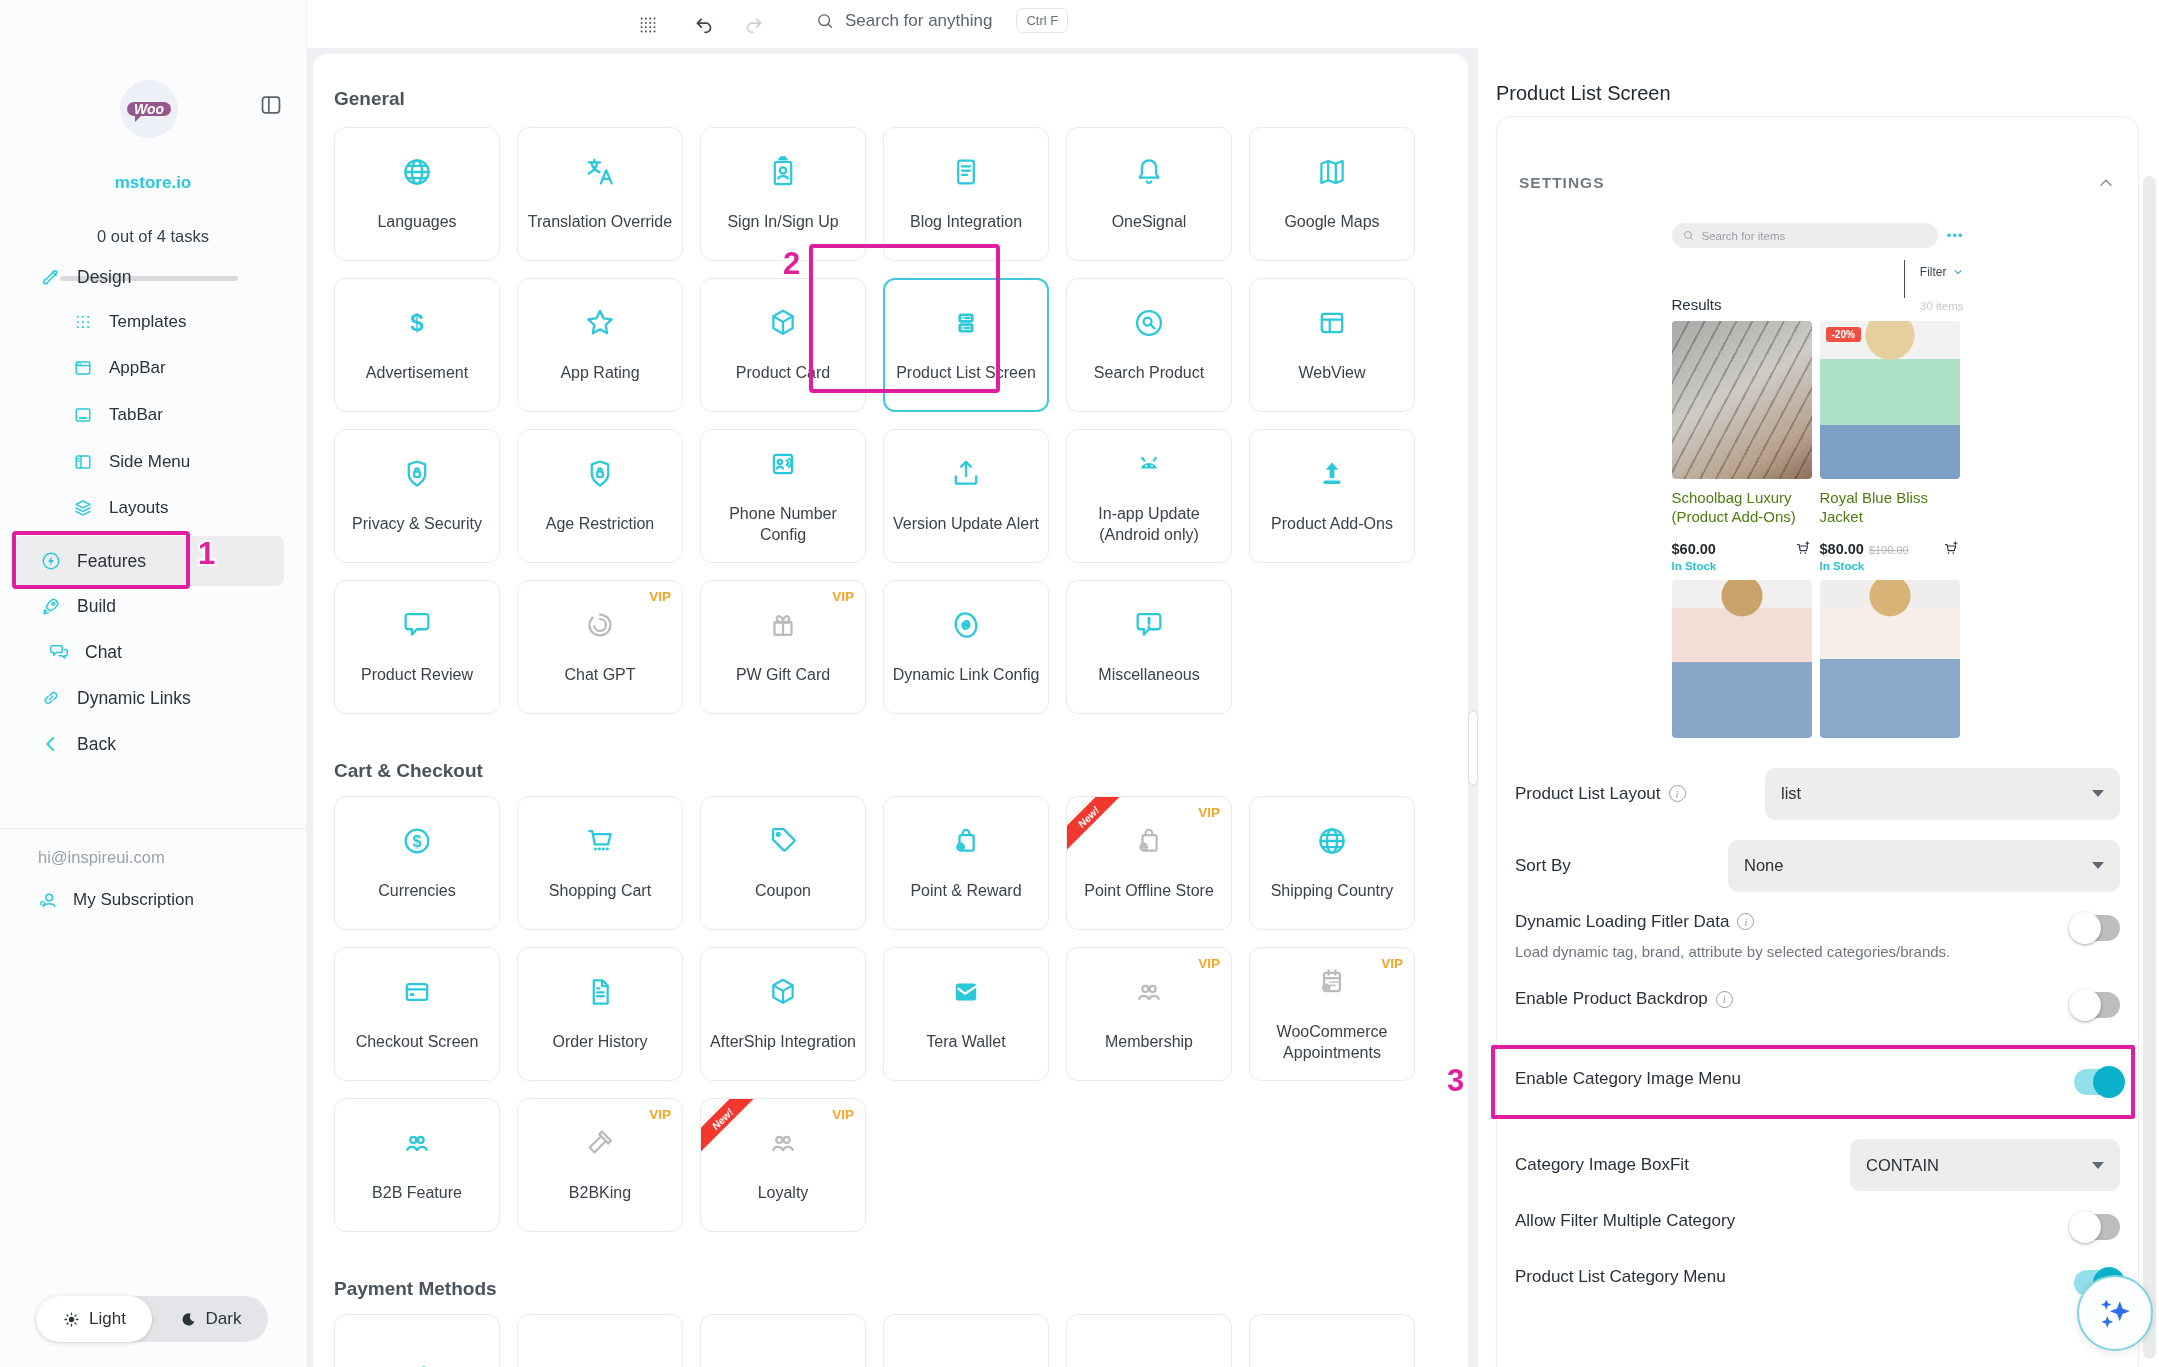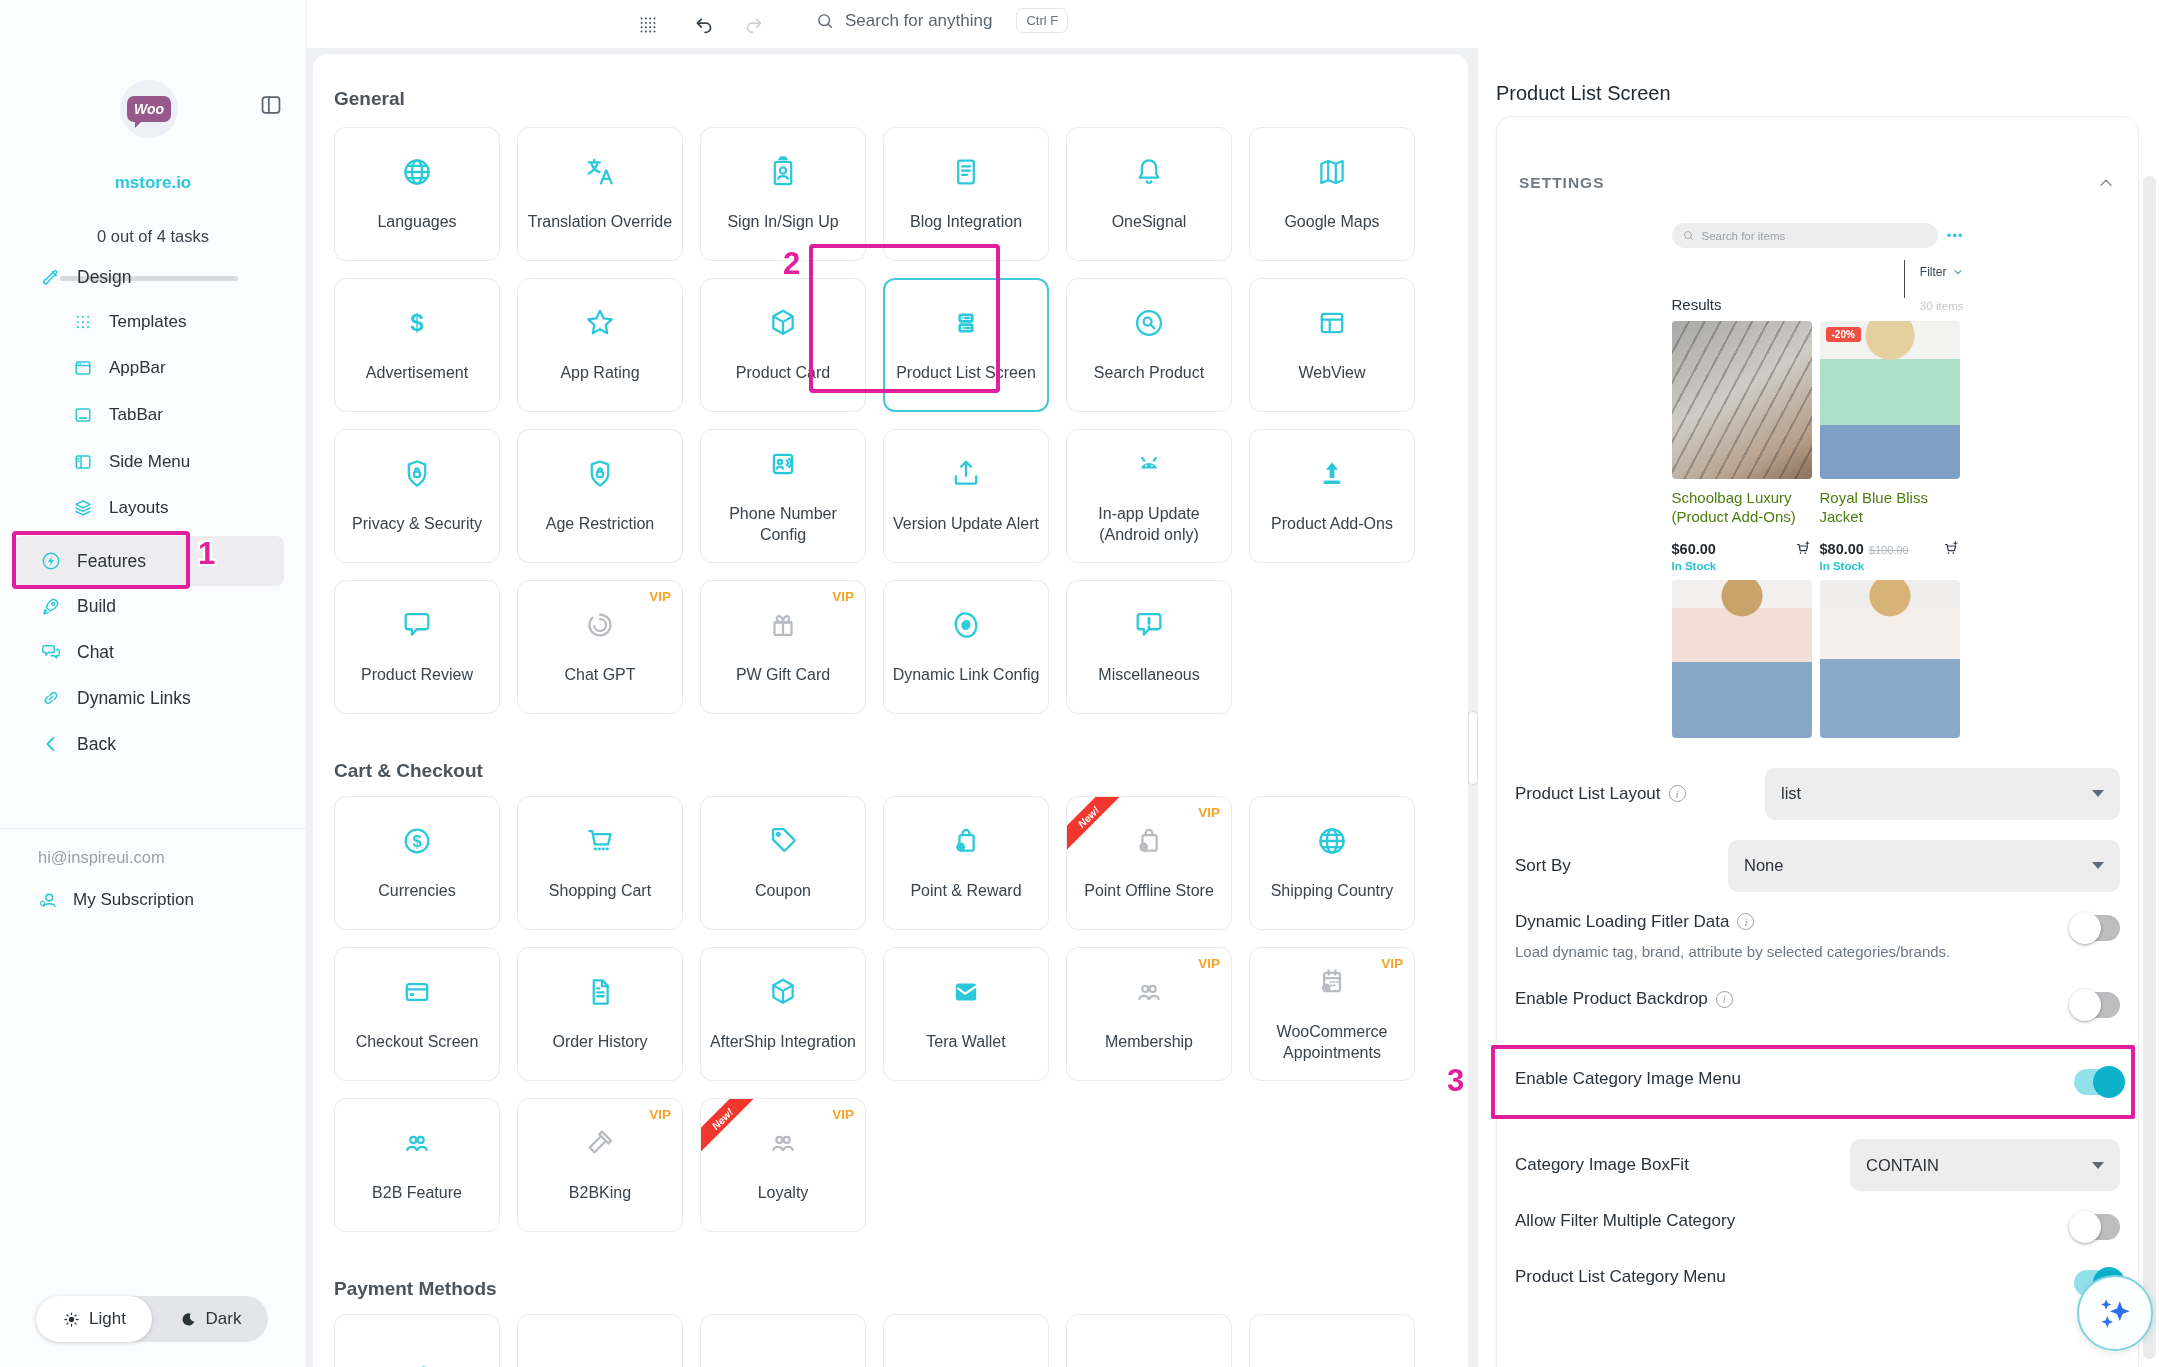--- a/index.html
+++ b/index.html
@@ -5,21 +5,21 @@
   * { margin:0; padding:0; box-sizing:border-box; }
   html,body { width:2159px; height:1367px; overflow:hidden; }
   body { background:#eef0f3; font-family:"Liberation Sans", sans-serif; position:relative; color:#2b333b; }
   svg { display:block; }
   .ico { display:inline-flex; align-items:center; justify-content:center; color:#2bc8da; }
   .ico svg { width:100%; height:100%; }
 
   
   #sidebar { position:absolute; left:0; top:0; width:306px; height:1367px; background:#fbfcfd; }
   #logo-circle { position:absolute; left:120px; top:80px; width:58px; height:58px; border-radius:50%; background:#eef0f8; display:flex; align-items:center; justify-content:center; }
-  #logo-badge { position:relative; width:44px; height:26px; background:#96588a; border-radius:7px; color:#fff; font-weight:700; font-style:italic; font-size:14px; display:flex; align-items:center; justify-content:center;text-align:right; }
+  #logo-badge { position:relative; width:44px; height:14px; background:#96588a; border-radius:7px; color:#fff; font-weight:700; font-style:italic; font-size:14px; display:flex; align-items:center; justify-content:center;text-align:right; }
   #logo-badge::after { content:""; position:absolute; left:8px; bottom:-6px; border:4px solid transparent; border-top-color:#96588a; border-left-color:#96588a; }
   #panel-toggle { position:absolute; left:258px; top:92px; width:26px; height:26px; color:#5b6570; }
   #site-name { position:absolute; left:0; top:173px; width:306px; text-align:center; color:#2bc8da; font-size:17px; font-weight:600; }
   #task-text { position:absolute; left:0; top:227px; width:306px; text-align:center; color:#39434d; font-size:16.5px; }
   #task-progress { position:absolute; left:60px; top:276px; width:178px; height:5px; background:#d8dade; border-radius:3px; }
   .sitem { position:absolute; display:flex; align-items:center; gap:15px; height:40px; cursor:pointer; font-size:17.5px; color:#2b333b; }
   .sitem .ico { width:22px; height:22px; }
   .sitem.child { font-size:17px; }
   #features-pill { position:absolute; left:14px; top:536px; width:270px; height:50px; background:#ededf0; border-radius:8px; }
   #sidebar-divider { position:absolute; left:0; top:828px; width:306px; height:1px; background:#ececee; }
@@ -215,21 +215,21 @@
       <div class="sitem" style="top: 586px; left: 40px;">
         <span class="ico">
           <svg viewBox="0 0 24 24" fill="none" stroke="currentColor" stroke-width="1.6" stroke-linecap="round" stroke-linejoin="round">
             <path d="M14.4 4.6c2.9.6 4.6 2.4 5.2 5.2-2 4-5.3 6.5-9.1 7.3l-3.4-3.4c.8-3.8 3.3-7.1 7.3-9.1z"></path>
             <circle cx="14.4" cy="9.6" r="1.5"></circle>
             <path d="M7 17l-2.6 2.6M9 19.3c-1.1.7-3 1.1-4.5 1.1 0-1.5.4-3.4 1.1-4.5"></path>
           </svg>
         </span>
         <span>Build</span>
       </div>
-      <div class="sitem" style="top: 632px; left: 40px;">
+      <div class="sitem" style="top: 632px; left: 48px;">
         <span class="ico">
           <svg viewBox="0 0 24 24" fill="none" stroke="currentColor" stroke-width="1.6" stroke-linecap="round" stroke-linejoin="round">
             <path d="M5 5.2h8.6a2 2 0 0 1 2 2v3.4a2 2 0 0 1-2 2H9.2l-2.8 2.8v-2.8H5a2 2 0 0 1-2-2V7.2a2 2 0 0 1 2-2z"></path>
             <path d="M17.6 9.2h1.4a2 2 0 0 1 2 2v3a2 2 0 0 1-2 2h-.8v2.4l-2.6-2.4h-3.4"></path>
           </svg>
         </span>
         <span>Chat</span>
       </div>
       <div class="sitem" style="top: 678px; left: 40px;">
         <span class="ico">

